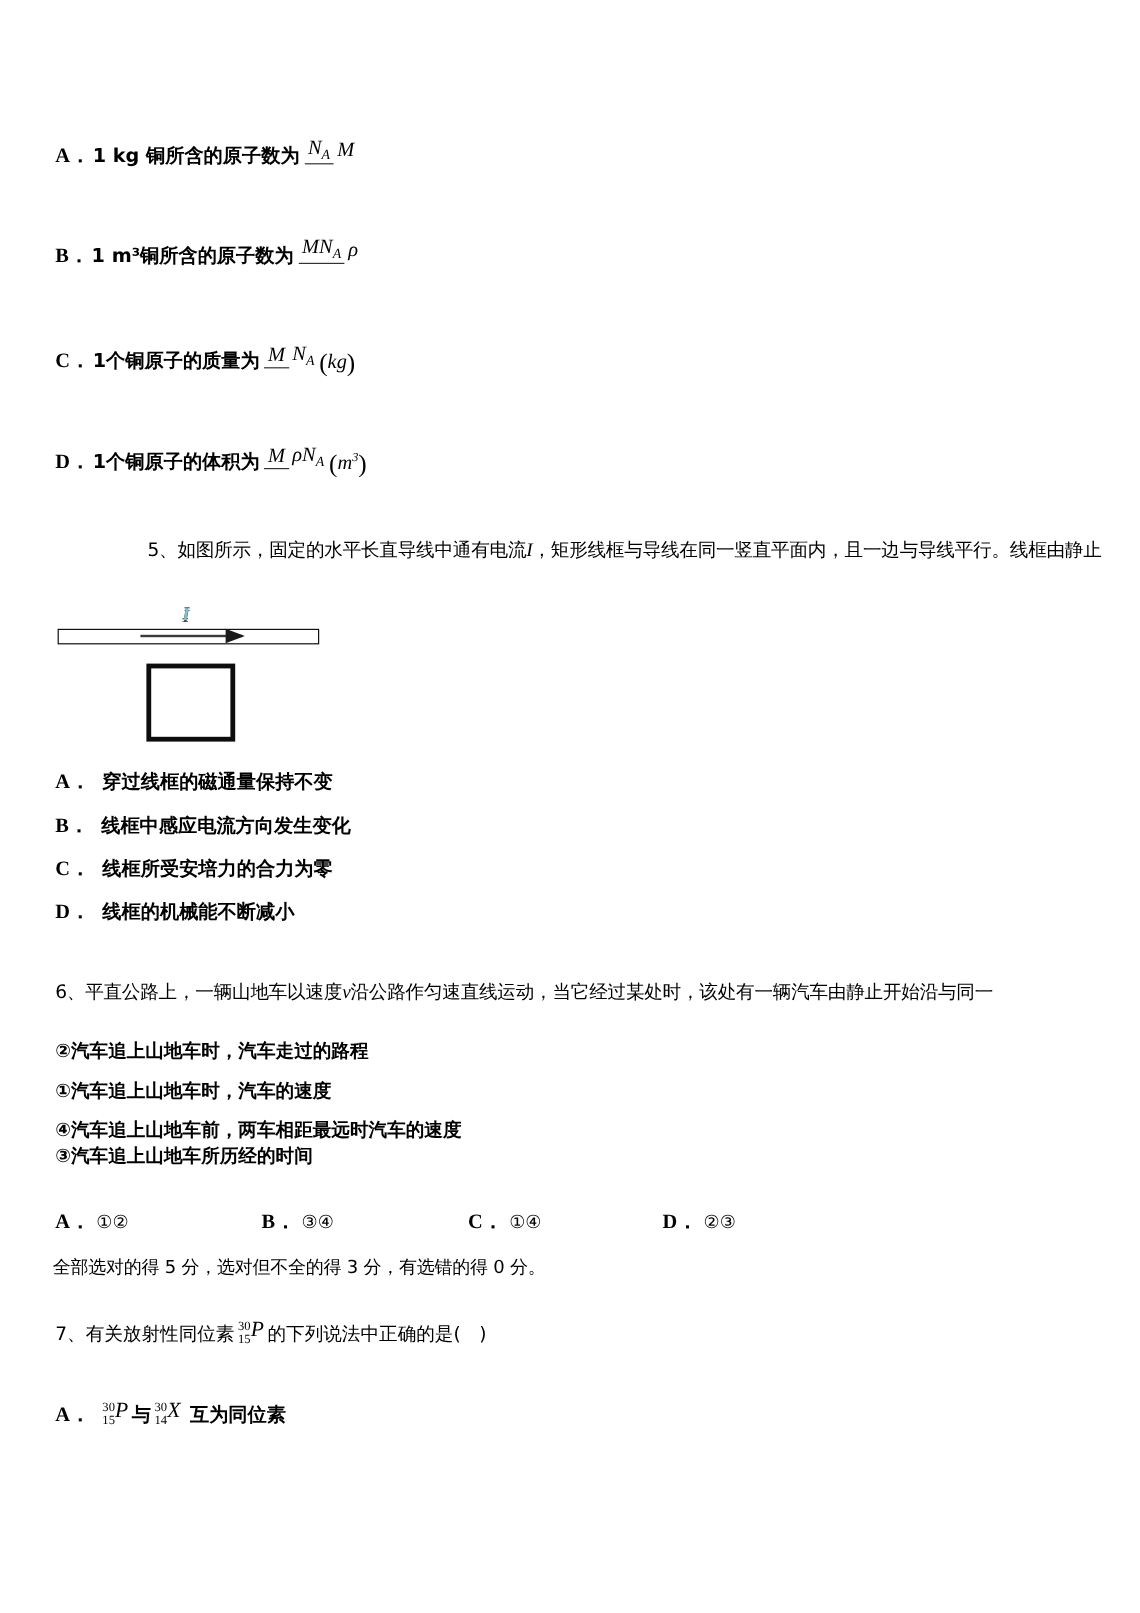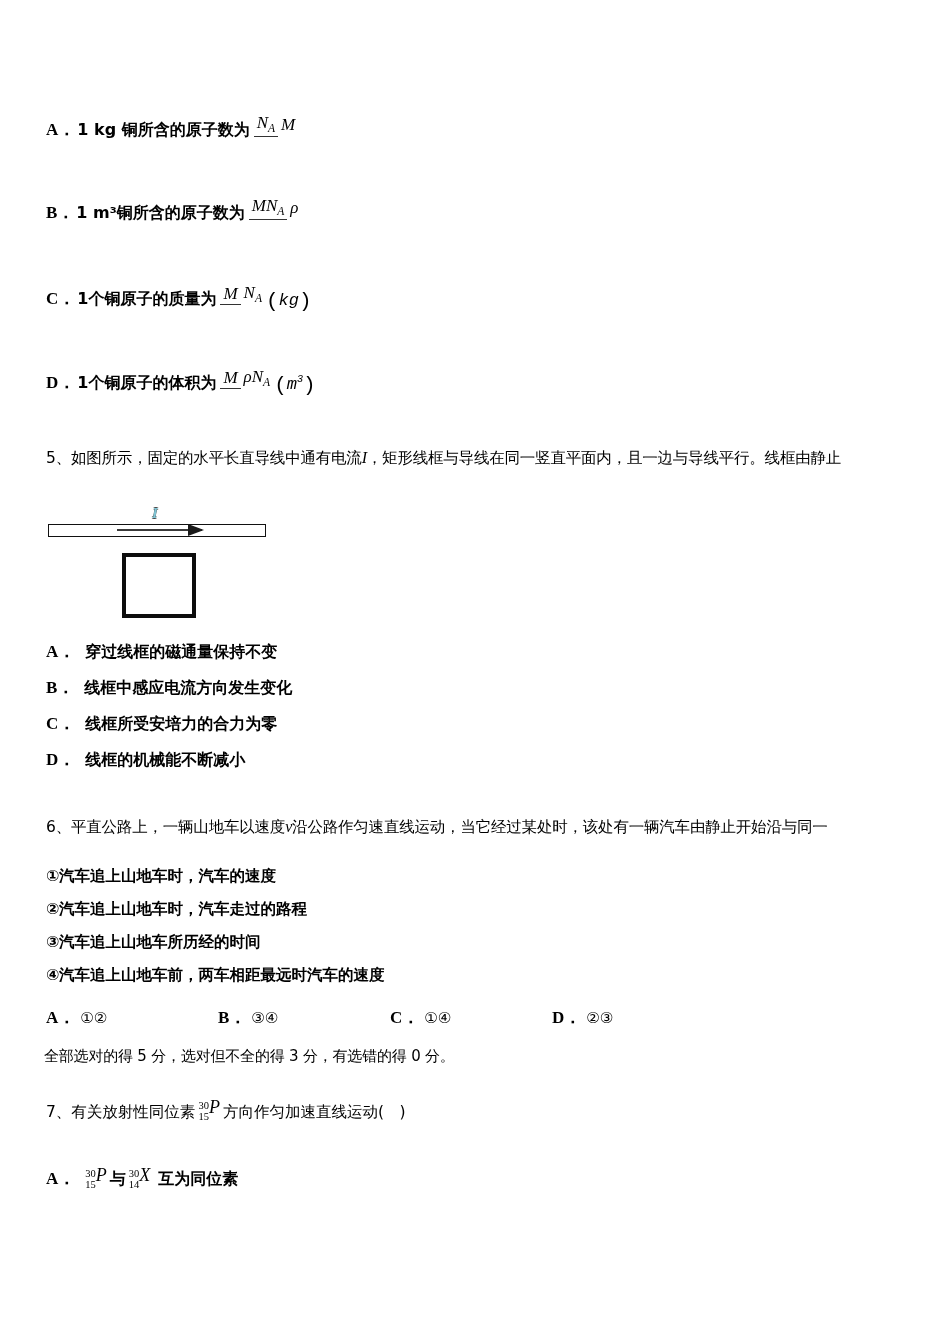--- a/index.html
+++ b/index.html
@@ -81,21 +81,21 @@
     border-bottom: 1px solid #333;
   }
   .frac .den {
     padding: 0 3px;
   }
   .frac sub {
     font-size: 0.68em;
     font-style: italic;
   }
   .paren-unit {
-    font-family: Liberation Mono, monospace;
+    font-family: Liberation Serif, serif;
     font-style: italic;
     font-size: 17px;
     position: relative;
     top: 1px;
     margin-left: 1px;
   }
   .paren-unit .big {
     font-style: normal;
     font-size: 21px;
     position: relative;
@@ -250,21 +250,21 @@
   <div class="blk abcd-row" style="left:46px; top:371px;">
     <span class="lab">D．</span>
     <span class="txt">1个铜原子的体积为</span>
     <span class="frac">
       <span class="num">M</span>
       <span class="den">ρN<sub>A</sub></span>
     </span>
     <span class="paren-unit"><span class="big">(</span>m<sup>3</sup><span class="big">)</span></span>
   </div>
 
-  <div class="blk stem" style="left:46px; top:440px; width:872px;">
+  <div class="blk stem" style="left:46px; top:440px; width:872px;text-align:right;">
     <div><span>5、如图所示，固定的水平长直导线中通有电流</span><span class="it">I</span><span>，矩形线框与导线在同一竖直平面内，且一边与导线平行。线框由静止</span></div>
   </div>
 
   <div class="blk" style="left:0px; top:0px; width:950px; height:0;">
     <div class="fig-I" style="left:152px; top:505px;">I</div>
     <div class="fig-wire" style="left:48px; top:524px; width:218px; height:13px;"></div>
     <div class="fig-arrow-line" style="left:117px; top:529px; width:85px;"></div>
     <div class="fig-arrow-head" style="left:188px; top:524px;"></div>
     <div class="fig-loop" style="left:122px; top:553px; width:74px; height:65px;"></div>
   </div>
@@ -286,24 +286,24 @@
       <span class="lab">D．</span>
       <span class="txt" style="margin-left:8px;text-align:center;">线框的机械能不断减小</span>
     </div>
   </div>
 
   <div class="blk stem" style="left:46px; top:809px; width:876px;">
     <div><span>6、平直公路上，一辆山地车以速度</span><span class="it">v</span><span>沿公路作匀速直线运动，当它经过某处时，该处有一辆汽车由静止开始沿与同一</span></div>
   </div>
 
   <div class="blk" style="left:46px; top:866px;">
+    <div class="circ-item" style="margin-bottom:12px;">②汽车追上山地车时，汽车走过的路程</div>
     <div class="circ-item" style="margin-bottom:12px;">①汽车追上山地车时，汽车的速度</div>
-    <div class="circ-item" style="margin-bottom:12px;">②汽车追上山地车时，汽车走过的路程</div>
+    <div class="circ-item">④汽车追上山地车前，两车相距最远时汽车的速度</div>
     <div class="circ-item" style="margin-bottom:12px;">③汽车追上山地车所历经的时间</div>
-    <div class="circ-item">④汽车追上山地车前，两车相距最远时汽车的速度</div>
   </div>
 
   <div class="ans-row" style="left:0px; top:1006px; width:898px; height:24px;text-align:right;">
     <span class="grp" style="left:46px;"><b>A．</b><span class="nums">①②</span></span>
     <span class="grp" style="left:218px;"><b>B．</b><span class="nums">③④</span></span>
     <span class="grp" style="left:390px;"><b>C．</b><span class="nums">①④</span></span>
     <span class="grp" style="left:552px;"><b>D．</b><span class="nums">②③</span></span>
   </div>
 
   <div class="blk sect" style="left:44px; top:1043px; width:884px;">
@@ -311,21 +311,21 @@
   </div>
 
   <div class="blk" style="left:46px; top:1100px; display:flex; align-items:flex-end; white-space:nowrap;">
     <span class="cn-reg">7、有关放射性同位素</span>
     <span class="iso" style="margin:0 3px;">
       <span class="pre">
         <span>30</span>
         <span>15</span>
       </span><span class="sym">P</span>
     </span>
-    <span class="cn-reg">方向作匀加速直线运动(　)</span>
+    <span class="cn-reg">的下列说法中正确的是(　)</span>
   </div>
 
   <div class="blk" style="left:46px; top:1157px; display:flex; align-items:baseline; white-space:nowrap;">
     <span class="opt-label" style="margin-right:10px;">A．</span>
     <span class="iso">
       <span class="pre">
         <span>30</span>
         <span>15</span>
       </span><span class="sym">P</span>
     </span>

